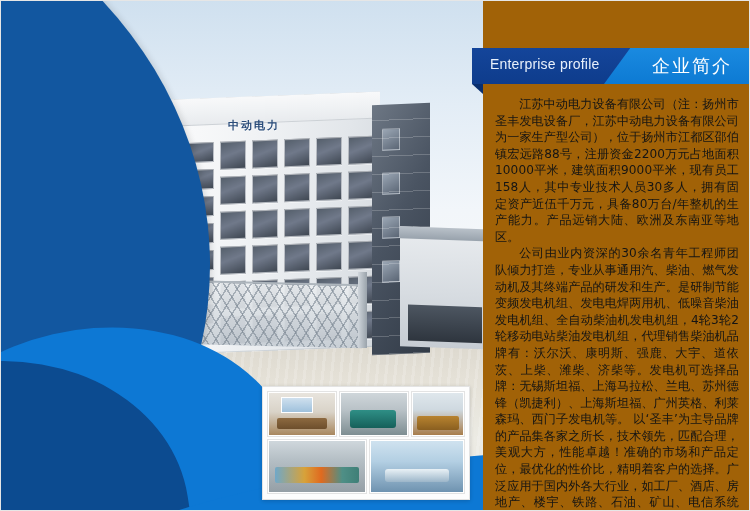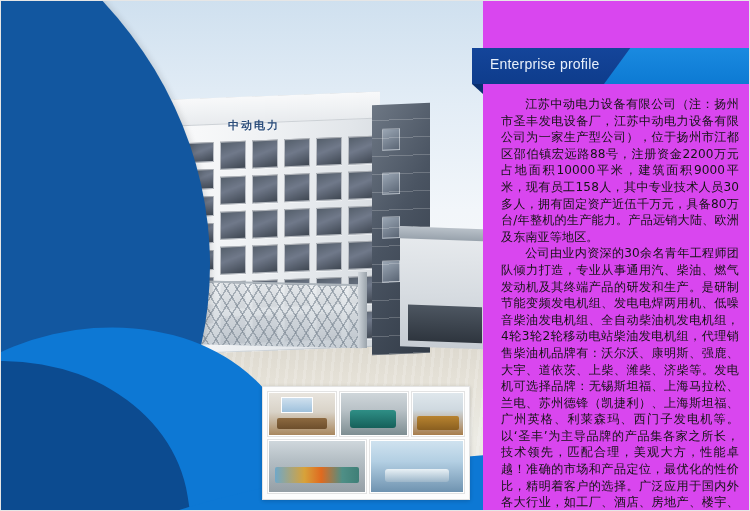--- a/index.html
+++ b/index.html
@@ -273,21 +273,21 @@
     background:linear-gradient(180deg,#cfe2ef 0%,#b3cfe3 40%,#6f93b0 100%);
   }
   .t-meet:after{
     content:"";position:absolute;left:14px;bottom:10px;right:14px;height:13px;
     background:linear-gradient(180deg,#e9f1f6,#9cb6c9);border-radius:3px;
   }
 
   
   #right-panel{
     position:absolute;left:483px;top:0;width:267px;height:511px;
-    background:#d946ef;
+    background:#a16207;
   }
   .banner{
     position:absolute;left:-11px;top:48px;width:278px;height:36px;
   }
   .banner-dark{
     position:absolute;left:0;top:0;width:162px;height:36px;
     background:linear-gradient(180deg,#14459a 0%,#0e3c8c 100%);
     clip-path:polygon(0 0,100% 0,88% 100%,0 100%);
   }
   .banner-light{
@@ -311,21 +311,21 @@
     font-family:"DejaVu Sans","Liberation Sans",sans-serif;
   }
   .profile-body{
     position:absolute;left:12px;top:96px;width:244px;
     font-family:"DejaVu Sans","Liberation Sans",sans-serif;
     font-size:12.1px;line-height:16.6px;color:#141414;
     text-align:justify;text-justify:inter-ideograph;
     text-indent:2em;
     letter-spacing:.1px;
   }
-  .profile-body p{margin:0 0 0 6px;}
+  .profile-body p{margin:0 0 0 0;}
   .profile-body p + p{margin-top:0;}
 
   
   .page-border{
     position:absolute;inset:0;border:1px solid #e6e6e6;pointer-events:none;
   }
 </style>
 </head>
 <body>
 
@@ -448,20 +448,21 @@
 
   </div>
 
   <div id="right-panel">
 
     <div class="banner">
       <div class="banner-dark"></div>
       <div class="banner-light"></div>
       <div class="banner-tail"></div>
       <div class="banner-en">Enterprise profile</div>
+      <div class="banner-cn">企业简介</div>
     </div>
 
     <div class="profile-body">
       <p>江苏中动电力设备有限公司（注：扬州市圣丰发电设备厂，江苏中动电力设备有限公司为一家生产型公司），位于扬州市江都区邵伯镇宏远路88号，注册资金2200万元占地面积10000平米，建筑面积9000平米，现有员工158人，其中专业技术人员30多人，拥有固定资产近伍千万元，具备80万台/年整机的生产能力。产品远销大陆、欧洲及东南亚等地区。</p>
       <p>公司由业内资深的30余名青年工程师团队倾力打造，专业从事通用汽、柴油、燃气发动机及其终端产品的研发和生产。是研制节能变频发电机组、发电电焊两用机、低噪音柴油发电机组、全自动柴油机发电机组，4轮3轮2轮移动电站柴油发电机组，代理销售柴油机品牌有：沃尔沃、康明斯、强鹿、大宇、道依茨、上柴、潍柴、济柴等。发电机可选择品牌：无锡斯坦福、上海马拉松、兰电、苏州德锋（凯捷利）、上海斯坦福、广州英格、利莱森玛、西门子发电机等。 以‘圣丰’为主导品牌的产品集各家之所长，技术领先，匹配合理，美观大方，性能卓越！准确的市场和产品定位，最优化的性价比，精明着客户的选择。广泛应用于国内外各大行业，如工厂、酒店、房地产、楼宇、铁路、石油、矿山、电信系统等。</p>
     </div>
   </div>
 
   <div class="page-border"></div>
 </div>

